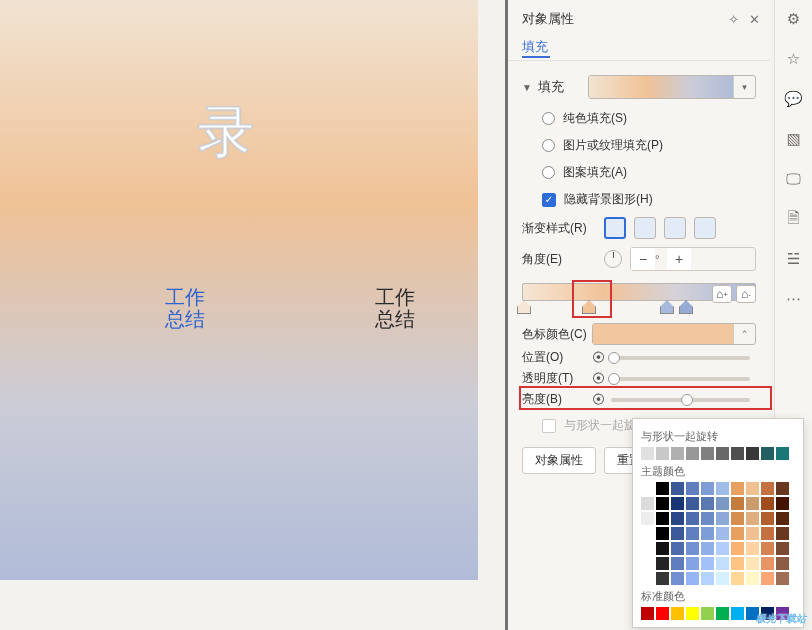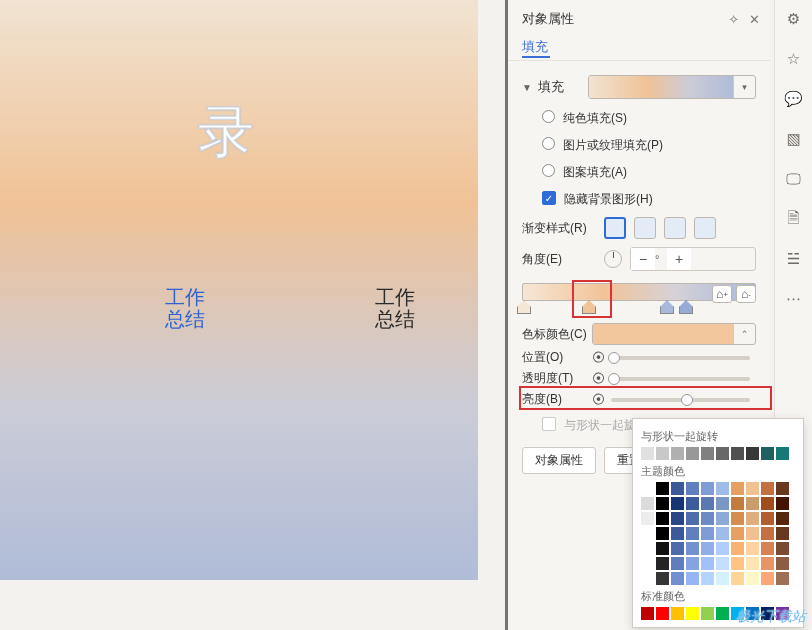--- a/index.html
+++ b/index.html
@@ -9,21 +9,21 @@
 .char{position:absolute;left:198px;top:95px;font-size:56px;font-weight:400;color:#fff;text-shadow:0 0 2px #8fa5c7;-webkit-text-stroke:1px #c8d5e6;font-family:"KaiTi","STKaiti",serif}
 .txt1{position:absolute;left:165px;top:286px;color:#2e63d0;font-size:20px;font-weight:500;line-height:1.1}
 .txt2{position:absolute;left:375px;top:286px;color:#2b2b2b;font-size:20px;font-weight:500;line-height:1.1}
 .scrollind{position:absolute;right:6px;bottom:8px;display:flex;flex-direction:column;gap:3px;color:#a09a94;font-size:10px}
 .panel{position:absolute;left:505px;top:0;width:265px;height:630px;background:#f7f5f2;border-left:3px solid #737373;padding:6px 0 0 0}
 .panel-hd{display:flex;align-items:center;justify-content:space-between;padding:4px 10px 6px 14px;color:#333;font-size:13px}
 .hd-actions{display:flex;gap:10px;color:#777}
 .tablabel{color:#3a6fd8;font-size:13px;padding:4px 14px 0 14px;display:inline-block}
 .tabline{border-bottom:2px solid #3a6fd8;width:28px;margin-left:14px}
 .hr{height:1px;background:#e5e1db;margin:2px 0 8px 0}
-.row{display:flex;padding:5px 14px;font-size:12px;color:#333}
+.row{display:flex;align-items:center;padding:5px 14px;font-size:12px;color:#333}
 .exp{display:flex;align-items:center;gap:6px;padding:6px 14px;font-size:13px;color:#333}
 .caret{font-size:10px;color:#666}
 .gradchip{flex:1;margin-left:18px;height:24px;border:1px solid #bdb7af;border-radius:3px;display:flex;align-items:center;overflow:hidden}
 .gradchip .g{flex:1;height:100%;background:linear-gradient(90deg,#f1e3d2 0%,#f0c296 40%,#cbccd7 70%,#b0bcd8 100%)}
 .gradchip .dd{width:22px;height:100%;display:flex;align-items:center;justify-content:center;border-left:1px solid #d0cbc3;color:#666;font-size:9px}
 .radio{width:13px;height:13px;border:1px solid #888;border-radius:50%;margin-right:8px;display:flex;align-items:center;justify-content:center;background:#fff}
 .radio.sel::after{content:"";width:7px;height:7px;background:#2e6cd7;border-radius:50%}
 .cb{width:14px;height:14px;border:1px solid #888;border-radius:2px;margin-right:8px;display:flex;align-items:center;justify-content:center;background:#fff;font-size:10px;color:#fff}
 .cb.sel{background:#2e6cd7;border-color:#2e6cd7}
 .lbl{color:#333;font-size:12px}
@@ -57,21 +57,21 @@
 .slider .h{position:absolute;left:-3px;top:-4px;width:12px;height:12px;border:1px solid #999;border-radius:50%;background:#fff}
 .slider.center .h{left:50%}
 .footbtn{display:flex;gap:8px;padding:8px 14px}
 .footbtn button{padding:4px 12px;font-size:12px;border:1px solid #cfc9c1;background:#fff;border-radius:3px;color:#333}
 .rail{position:absolute;right:0;top:0;width:38px;height:630px;background:#f7f5f2;border-left:1px solid #e3deda;display:flex;flex-direction:column;align-items:center;padding-top:8px;gap:18px;color:#6f6a63}
 .rail .ic{width:22px;height:22px;display:flex;align-items:center;justify-content:center;font-size:15px}
 .popup{position:absolute;left:632px;top:418px;width:172px;height:210px;background:#fff;border:1px solid #cfcac3;box-shadow:0 3px 10px rgba(0,0,0,.15);padding:6px 8px;font-size:11px;color:#333;overflow:hidden}
 .popup .sec{color:#666;margin:4px 0 3px 0}
 .grid{display:flex;flex-wrap:wrap;gap:2px}
 .cell{width:13px;height:13px}
-.wm{position:absolute;right:6px;bottom:4px;font-size:14px;color:#6fb9ea;font-style:italic;font-weight:normal;text-shadow:0 0 2px #fff}
+.wm{position:absolute;right:6px;bottom:4px;font-size:10px;color:#6fb9ea;font-style:italic;font-weight:bold;text-shadow:0 0 2px #fff}
 </style>
 </head>
 <body>
 
 <div class="canvas">
   <div class="slide">
     <div class="char">录</div>
     <div class="txt1"><span style="white-space:pre-line">工作
 总结</span></div>
     <div class="txt2"><span style="white-space:pre-line">工作

